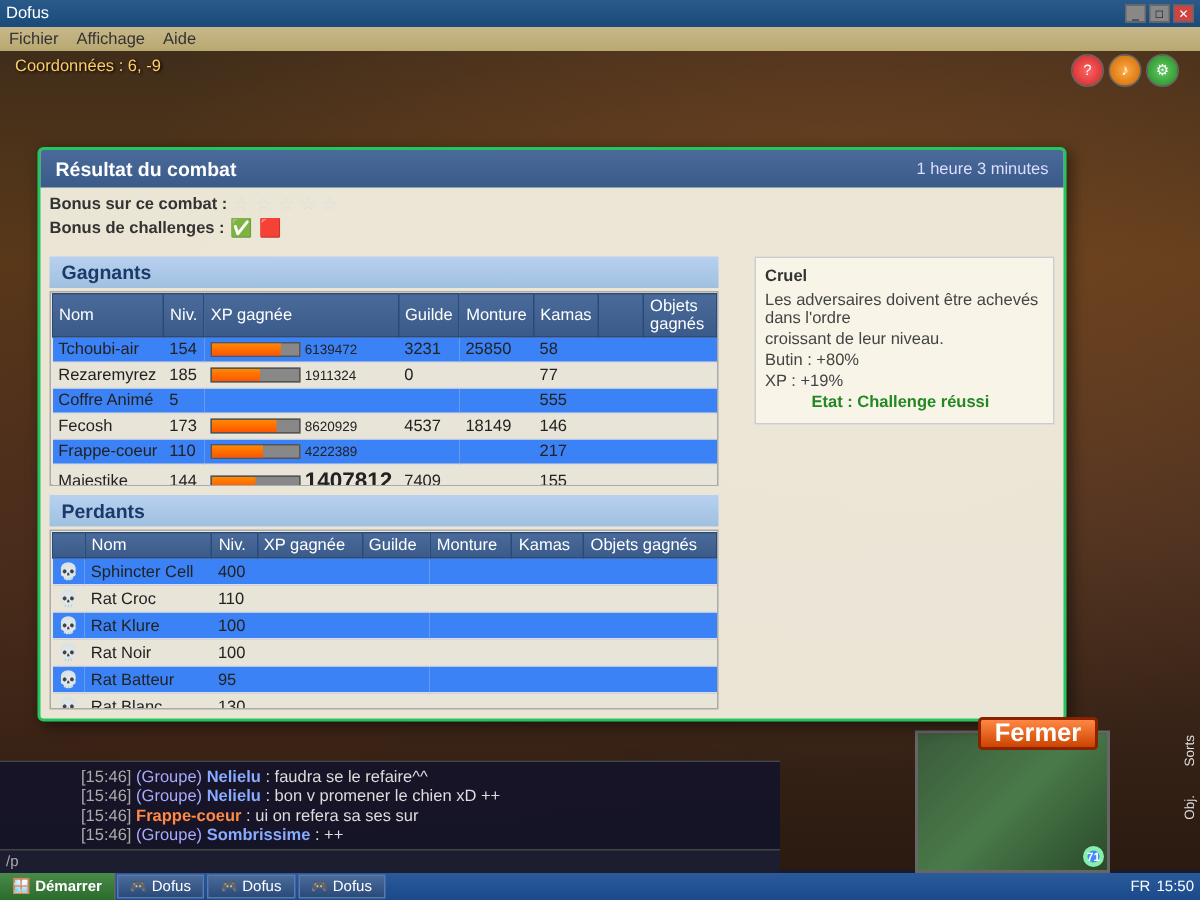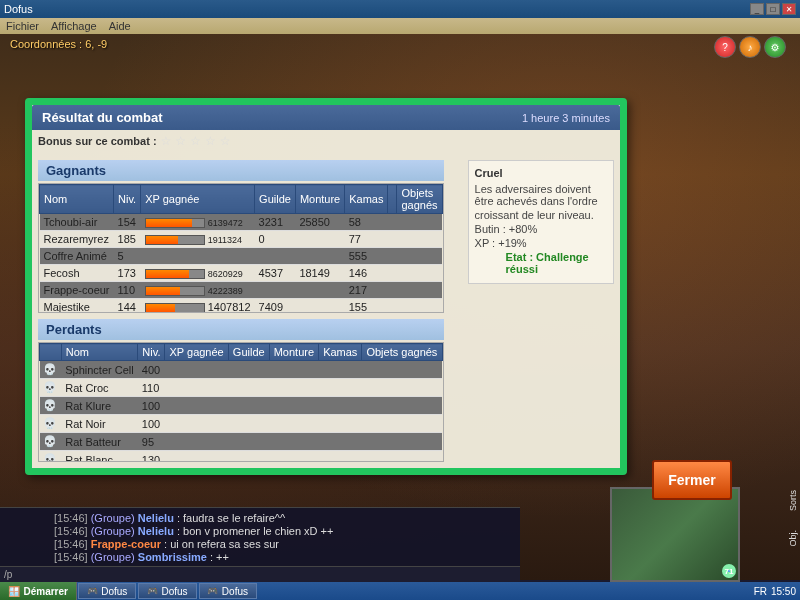--- a/index.html
+++ b/index.html
@@ -137,23 +137,23 @@
 
     .icon-red { background: radial-gradient(circle, #ff6666, #cc2222); color: white; }
     .icon-orange { background: radial-gradient(circle, #ffaa44, #cc6600); color: white; }
     .icon-green { background: radial-gradient(circle, #66cc66, #228822); color: white; }
 
     
     #combat-panel {
       position: absolute;
       top: 98px;
       left: 25px;
-      width: 602px;
+      width: 686px;
       background: rgba(240, 235, 220, 0.97);
-      border: 7px solid #22c55e;
+      border: 2px solid #22c55e;
       border-radius: 4px;
       z-index: 50;
       box-shadow: 3px 3px 10px rgba(0,0,0,0.5);
     }
 
     #panel-header {
       background: linear-gradient(180deg, #4a6a9a 0%, #3a5a8a 100%);
       padding: 5px 10px;
       display: flex;
       justify-content: space-between;
@@ -236,21 +236,21 @@
       border: 1px solid #2a4a7a;
     }
 
     .combat-table td {
       padding: 2px 4px;
       border-bottom: 1px solid #ddd;
       color: #222;
       white-space: nowrap;
     }
 
-    .row-even { background: #737373; }
+    .row-even { background: #3b82f6; }
     .row-odd { background: #e8e4d8; }
 
     
     .xp-bar-container {
       width: 60px;
       height: 10px;
       background: #888;
       border: 1px solid #555;
       display: inline-block;
       vertical-align: middle;
@@ -354,43 +354,43 @@
     }
 
     #mini-map-overlay {
       position: absolute;
       bottom: 22px;
       right: 64px;
       width: 14px;
       height: 14px;
       background: #4488ff;
       border-radius: 50%;
-      border: 6px solid #86efac;
+      border: 3px solid #86efac;
       display: flex;
       align-items: center;
       justify-content: center;
       color: white;
       font-size: 8px;
       font-weight: bold;
       z-index: 60;
     }
 
     
     #fermer-btn {
       position: absolute;
       bottom: 100px;
       right: 68px;
       width: 80px;
-      height: 40px;
+      height: 22px;
       background: linear-gradient(180deg, #ff8844, #cc4400);
       border: 2px solid #882200;
       border-radius: 3px;
       color: white;
       font-weight: bold;
-      font-size: 14px;
+      font-size: 17px;
       cursor: pointer;
       display: flex;
       align-items: center;
       justify-content: center;
       z-index: 60;
     }
 
     
     #sorts-label {
       position: absolute;
@@ -499,20 +499,25 @@
   </div>
 
   <div id="bonus-section">
     <div class="bonus-row">
       <span class="bonus-label">Bonus sur ce combat :</span>
       <span class="star">☆</span>
       <span class="star">☆</span>
       <span class="star">☆</span>
       <span class="star">☆</span>
       <span class="star">☆</span>
+    </div>
+    <div class="bonus-row">
+      <span class="bonus-label">Bonus de challenges :</span>
+      <span class="challenge-check">✅</span>
+      <span class="challenge-x" style="font-size:12px;">🟥</span>
     </div>
   </div>
 
   <div id="panel-body">
 
     <div id="panel-left">
 
       <div class="section-header">Gagnants</div>
       <div class="table-container">
         <table class="combat-table">
@@ -599,21 +604,21 @@
       <td style="width:30px;"></td>
       <td></td>
     </tr>
               <tr class="row-odd">
       <td>Majestike</td>
       <td>144</td>
       <td>
       <div class="xp-bar-container">
         <div class="xp-bar-fill" style="width:50%"></div>
       </div>
-      <span style="font-size:11px;"> 1407812</span>
+      <span style="font-size:15px;font-weight:bold;"> 1407812</span>
     </td>
       <td>7409</td>
       <td></td>
       <td>155</td>
       <td style="width:30px;"></td>
       <td></td>
     </tr>
             </tbody>
         </table>
       </div>

